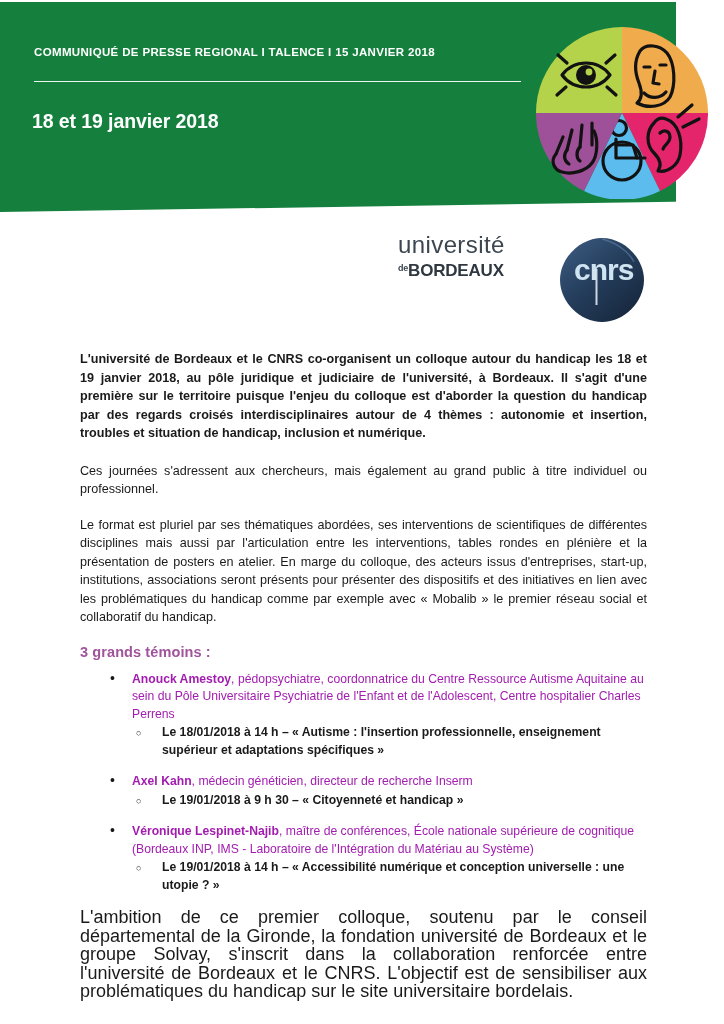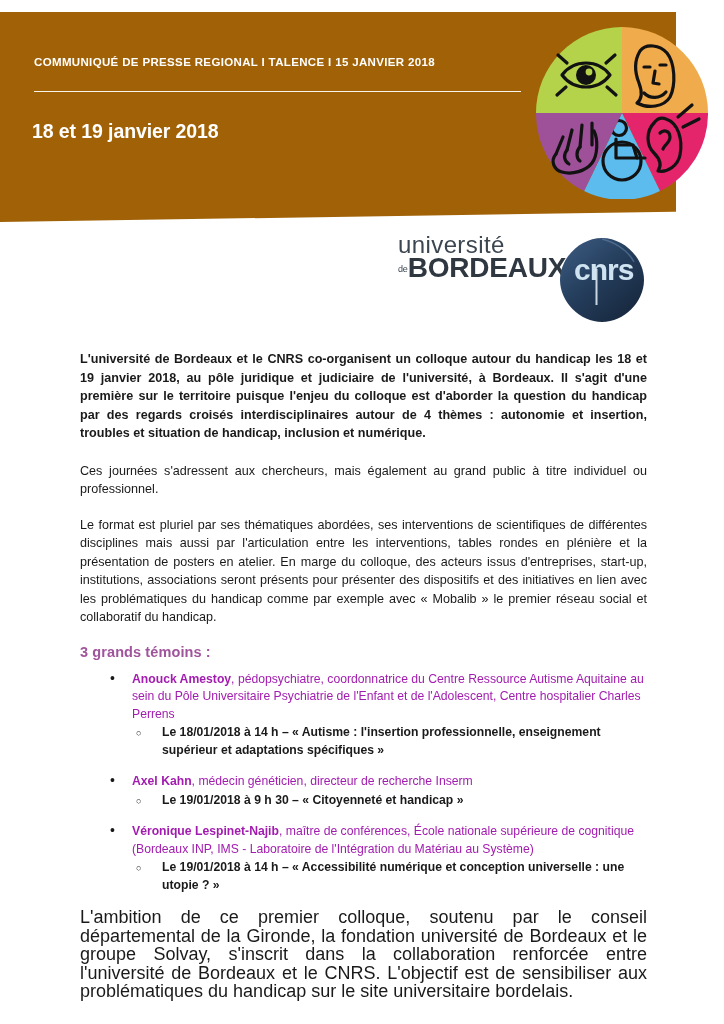--- a/index.html
+++ b/index.html
@@ -12,24 +12,24 @@
     height: 1024px;
     position: relative;
     overflow: hidden;
     font-family: "Liberation Sans", sans-serif;
     color: #1a1a1a;
   }
 
   
   .banner {
     position: absolute;
-    left: 0; top: 12px;
+    left: 0; top: 2px;
     width: 676px;
     height: 212px;
-    background: #a16207;
+    background: #15803d;
     -webkit-clip-path: polygon(0 0, 724px 0, 724px 199px, 0 210px);
     clip-path: polygon(0 0, 724px 0, 724px 199px, 0 210px);
     overflow: hidden;
   }
   .kicker {
     position: absolute;
     left: 34px; top: 44px;
     color: #ffffff;
     font-size: 11.5px;
     font-weight: bold;
@@ -84,26 +84,26 @@
     font-weight: 400;
   }
   .logo-ub .ub-bottom {
     margin-top: 1px;
     line-height: 20px;
     white-space: nowrap;
   }
   .logo-ub .ub-de {
     font-size: 9px;
     color: #3c4650;
-    font-weight: normal;
+    font-weight: bold;
     vertical-align: 5px;
     letter-spacing: -0.2px;
   }
   .logo-ub .ub-bordeaux {
-    font-size: 28px;
+    font-size: 17px;
     color: #2f3840;
     font-weight: bold;
     letter-spacing: -0.2px;
   }
   .logo-cnrs {
     position: absolute;
     left: 558px; top: 3px;
     width: 88px; height: 88px;
   }
   .logo-cnrs svg { display: block; }

